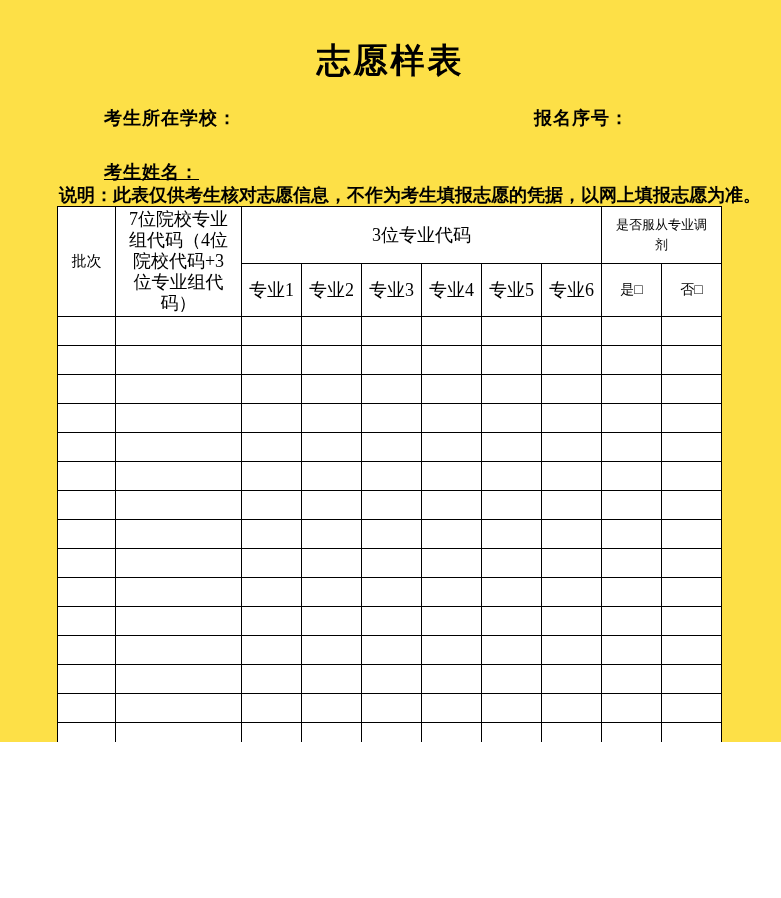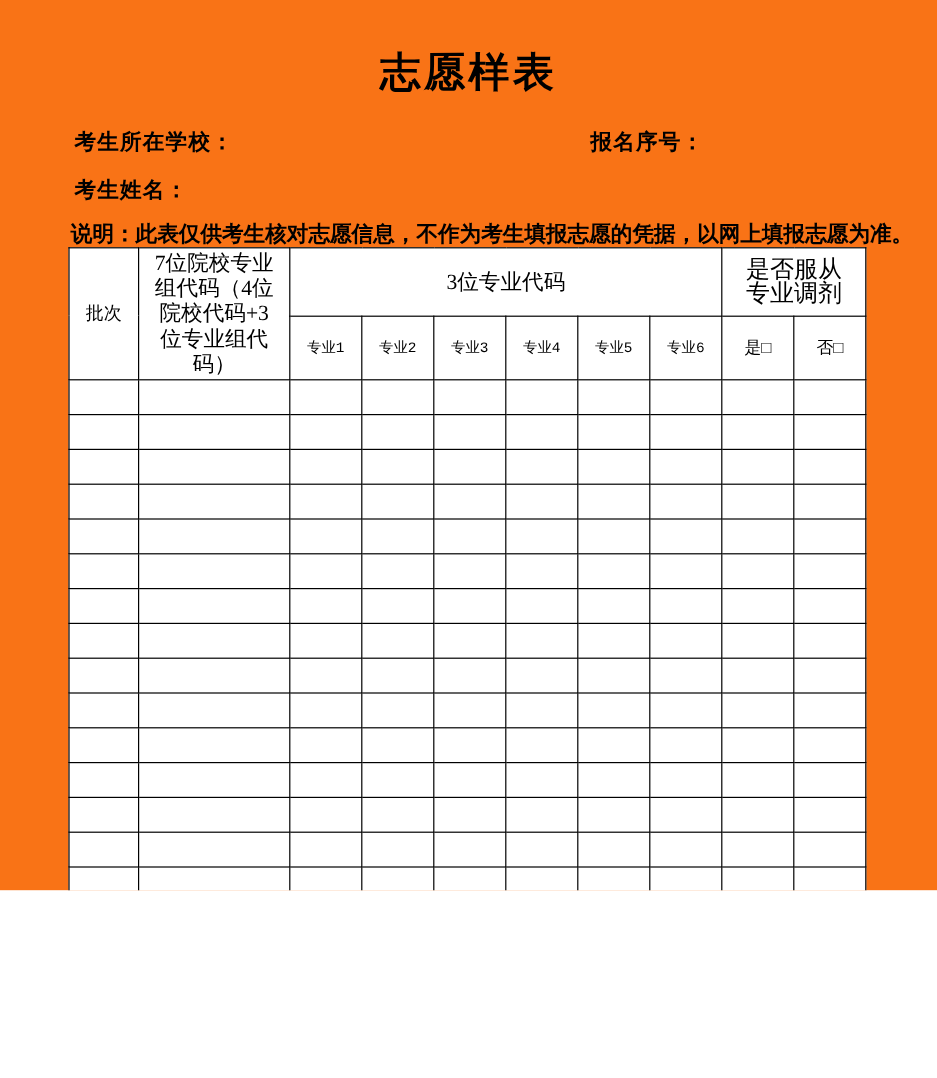--- a/index.html
+++ b/index.html
@@ -5,43 +5,44 @@
   * { margin: 0; padding: 0; box-sizing: border-box; }
   html, body { background: #ffffff; }
   body {
     font-family: "Liberation Serif", "DejaVu Serif", serif;
     color: #000000;
   }
   .page {
     position: relative;
     width: 781px;
     height: 742px;
-    background: #f97316;
+    background: #fde047;
     overflow: hidden;
   }
   .doc-title {
     position: absolute;
     top: 38px;
     left: 0;
     width: 100%;
     text-align: center;
     font-size: 34px;
     font-weight: bold;
     letter-spacing: 3px;
   }
   .field-label {
     position: absolute;
     font-size: 18px;
     font-weight: bold;
     letter-spacing: 1px;
     white-space: nowrap;
+    margin-left: 42px;
   }
   .field-school { top: 106px; left: 62px; }
   .field-regno  { top: 106px; left: 492px; }
-  .field-name   { top: 146px; left: 62px; }
+  .field-name   { top: 160px; left: 62px; text-decoration: underline; }
   .note-line {
     position: absolute;
     top: 183px;
     left: 59px;
     font-size: 18px;
     font-weight: bold;
     white-space: nowrap;
   }
   table.volunteer-table {
     position: absolute;
@@ -64,23 +65,23 @@
   .volunteer-table thead tr.h-row-1 { height: 44px; }
   .volunteer-table thead tr.h-row-2 { height: 41px; }
   .volunteer-table tbody tr { height: 29px; }
   th.cell-batch { font-size: 15px; }
   th.cell-group-code {
     font-size: 18px;
     line-height: 21px;
     padding: 2px 10px;
   }
   th.cell-major-code { font-size: 18px; }
-  th.cell-major { font-size: 12px; font-family: Liberation Mono, monospace; }
+  th.cell-major { font-size: 18px; }
   th.cell-adjust {
-    font-size: 20px;
+    font-size: 13px;
     line-height: 20px;
     padding: 0 12px;
   }
   th.cell-yn { font-size: 14px; }
 </style>
 </head>
 <body>
 
 <div class="page">
 

